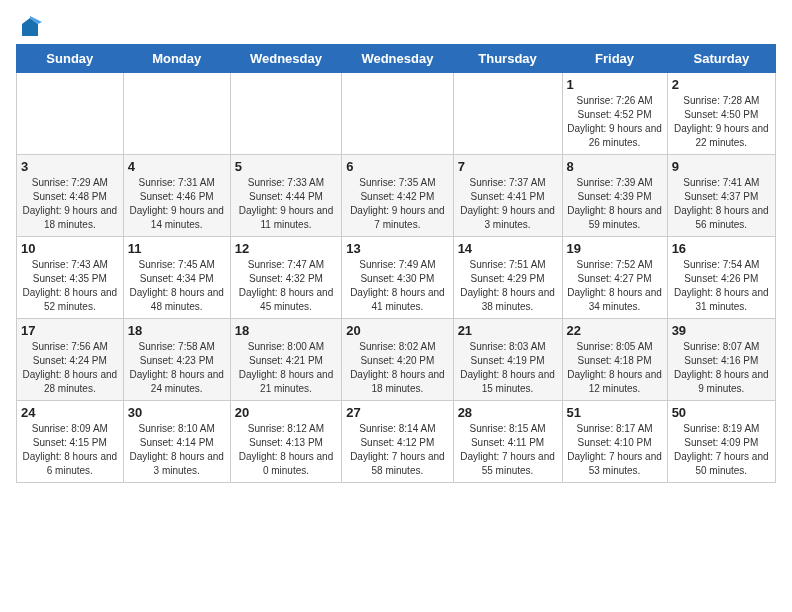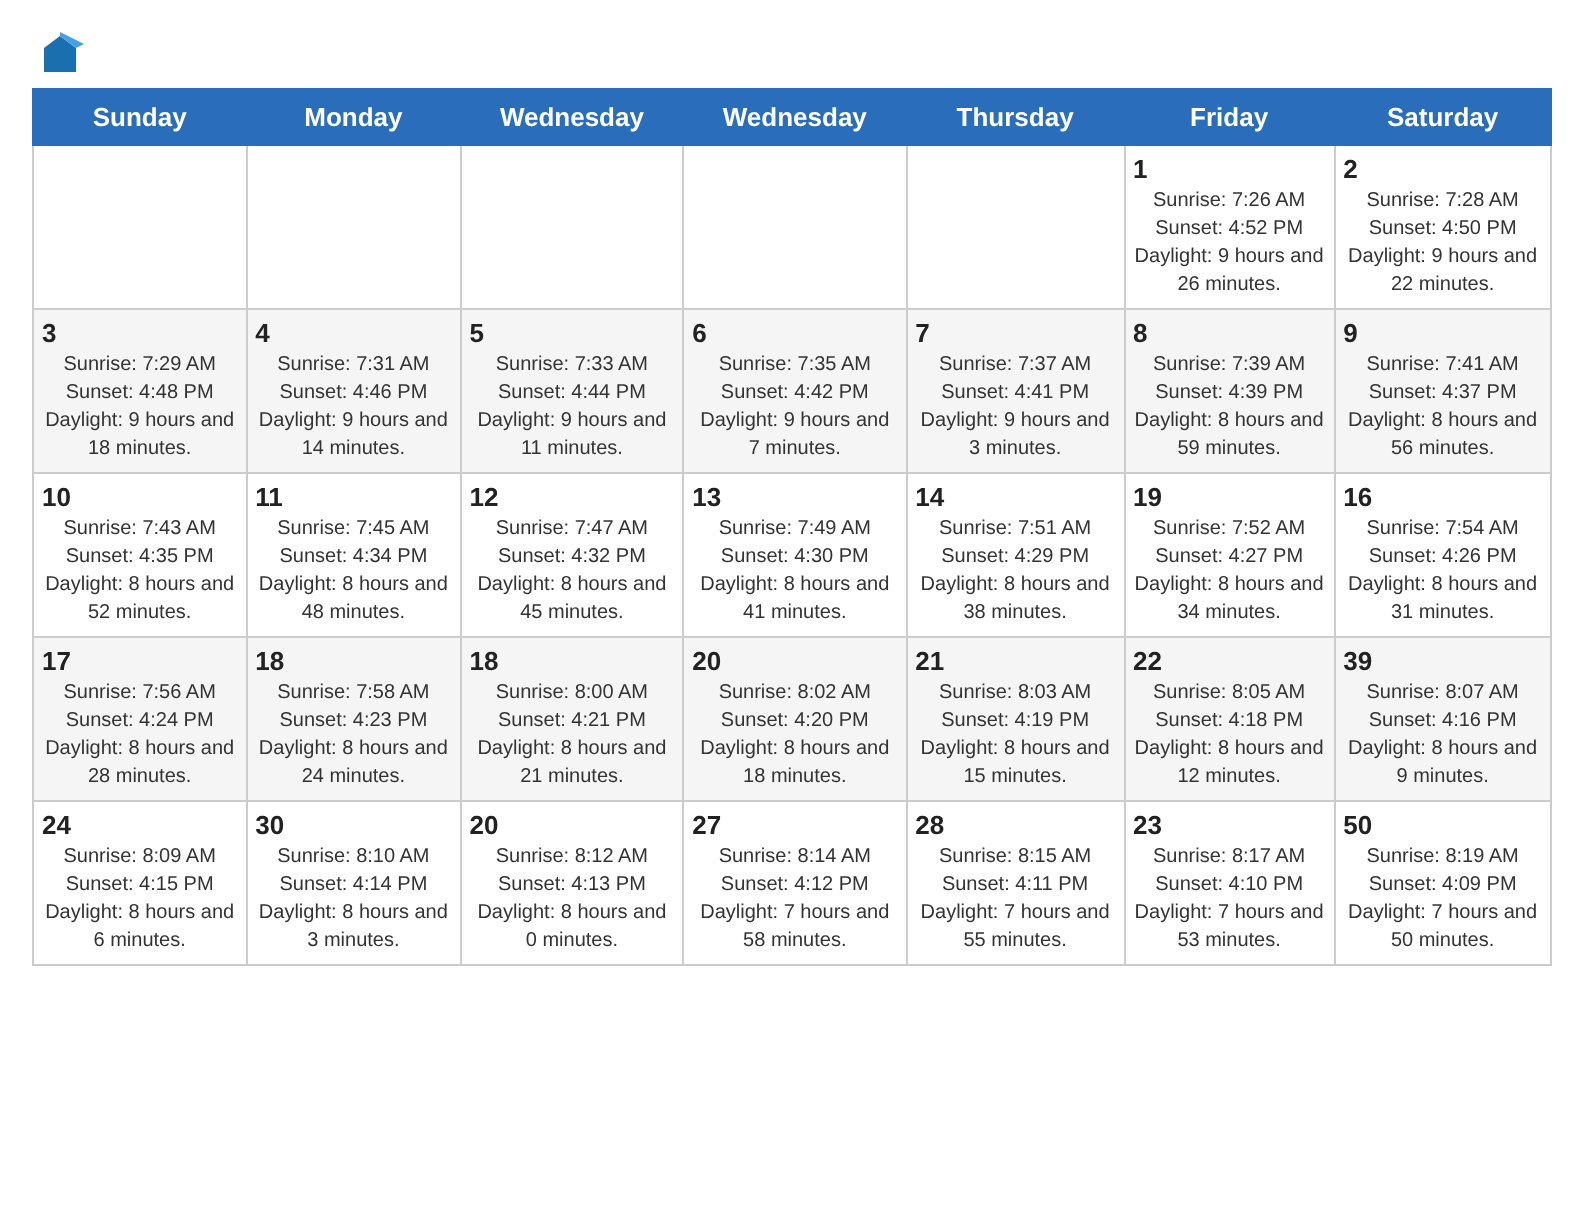--- a/index.html
+++ b/index.html
@@ -242,21 +242,21 @@
         </td>
         <td>
           <span class="day-number">27</span>
           <div class="day-info">Sunrise: 8:14 AM<br>Sunset: 4:12 PM<br>Daylight: 7 hours and 58 minutes.</div>
         </td>
         <td>
           <span class="day-number">28</span>
           <div class="day-info">Sunrise: 8:15 AM<br>Sunset: 4:11 PM<br>Daylight: 7 hours and 55 minutes.</div>
         </td>
         <td>
-          <span class="day-number">23</span>
+          <span class="day-number">51</span>
           <div class="day-info">Sunrise: 8:17 AM<br>Sunset: 4:10 PM<br>Daylight: 7 hours and 53 minutes.</div>
         </td>
         <td>
           <span class="day-number">50</span>
           <div class="day-info">Sunrise: 8:19 AM<br>Sunset: 4:09 PM<br>Daylight: 7 hours and 50 minutes.</div>
         </td>
       </tr>
     </tbody>
 </table>
 

